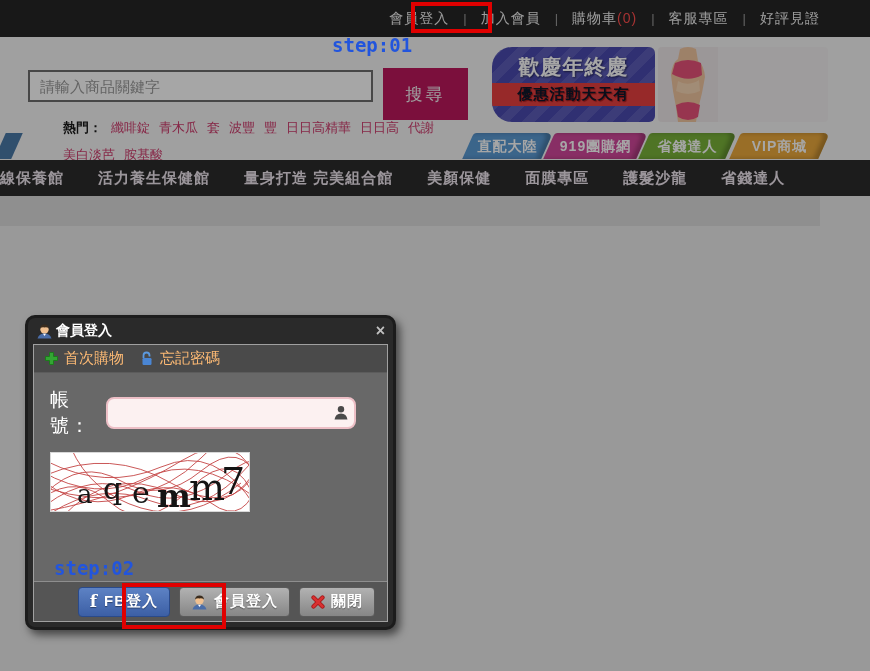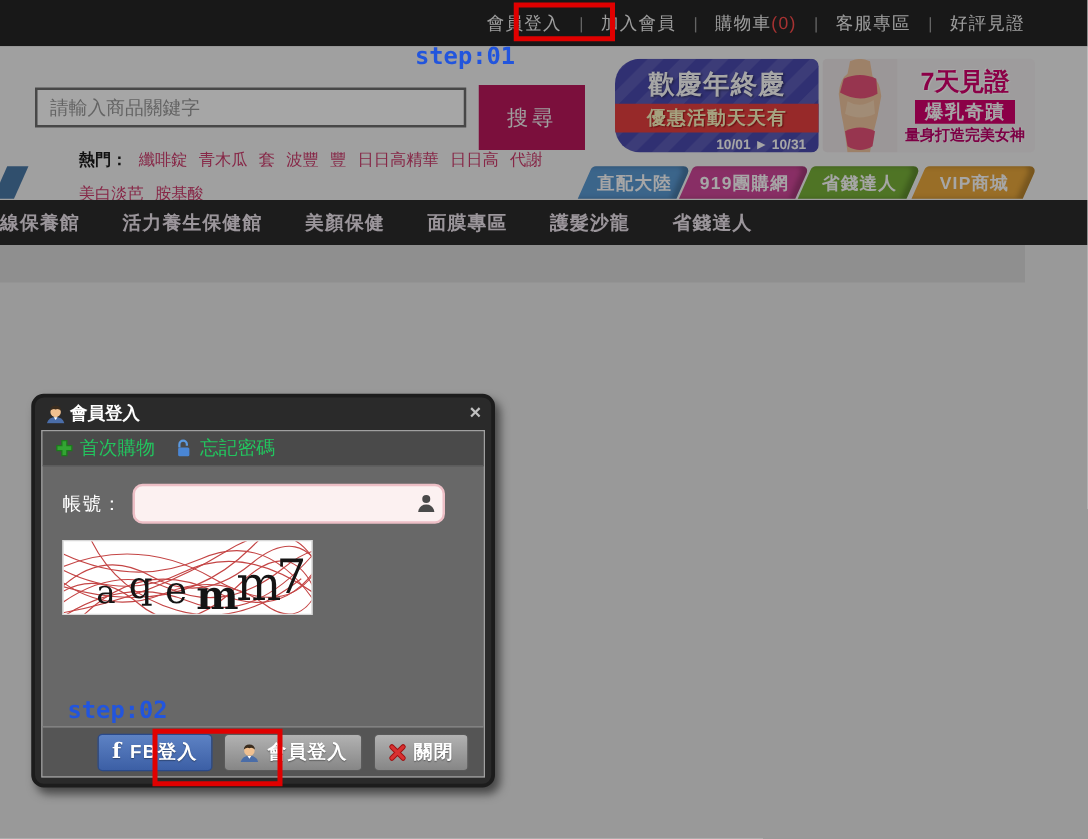--- a/index.html
+++ b/index.html
@@ -52,21 +52,21 @@
       linear-gradient(135deg, rgba(255,255,255,.10) 25%, transparent 25%, transparent 50%, rgba(255,255,255,.10) 50%, rgba(255,255,255,.10) 75%, transparent 75%);
     background-size:26px 26px;
     border-radius:20px 6px 6px 20px; overflow:hidden; cursor:pointer;
   }
   .banner1 .b1-title {
     color:#fff; font-weight:bold; font-size:21px; text-align:center;
     margin-top:6px; letter-spacing:1px; text-shadow:1px 1px 2px rgba(0,0,0,.5);
     white-space:nowrap;
   }
   .banner1 .b1-stripe {
-    background:#e84040; color:#fef9c3; font-weight:bold; font-size:15px;
+    background:#e84040; color:#0f172a; font-weight:bold; font-size:15px;
     text-align:center; padding:2px 0; margin-top:2px; letter-spacing:1px;
     white-space:nowrap; text-shadow:1px 1px 1px rgba(120,0,0,.6);
   }
   .banner1 .b1-dates {
     color:#fff; font-size:11px; text-align:right; padding:4px 10px 0 0;
     font-weight:bold;
   }
   
   .banner2 {
     position:absolute; left:658px; top:10px; width:170px; height:75px;
@@ -143,26 +143,26 @@
   }
   .modal-content {
     margin:0 5px 5px; height:278px; border:1px solid #a0a0a0;
     background:#686868; position:relative; overflow:hidden;
   }
   .modal-links {
     height:28px; background:#4a4a4a; display:flex; align-items:center;
     gap:16px; padding-left:10px; border-bottom:1px solid #5c5c5c;
   }
   .modal-links .mlink {
-    color:#22c55e; font-size:15px; display:flex; align-items:center; gap:5px;
+    color:#fdba74; font-size:15px; display:flex; align-items:center; gap:5px;
     cursor:pointer;
   }
   .form-area { padding:14px 0 0 16px; }
   .form-row { display:flex; align-items:center; margin-bottom:13px; }
-  .form-label { color:#fff; font-size:15px; width:56px; letter-spacing:1px; }
+  .form-label { color:#fff; font-size:19px; width:56px; letter-spacing:1px; }
   .txt-wrap { position:relative; width:250px; }
   .txt {
     width:250px; height:32px; border:2px solid #edbfc6; border-radius:8px;
     background:#fcf1f1; padding:0 30px 0 8px; font-size:14px; outline:none;
   }
   .txt.yellow {
     background:linear-gradient(to right,#fbf7c8 0%,#fbf7c8 86%,#fcf1f1 86%);
   }
   .field-icon { position:absolute; right:8px; top:8px; }
   .captcha-row { display:flex; align-items:flex-start; margin-top:2px; }
@@ -252,56 +252,51 @@
     <span class="hot-link">日日高精華</span>
     <span class="hot-link">日日高</span>
     <span class="hot-link">代謝</span>
     <span class="hot-link">美白淡芭</span>
     <span class="hot-link">胺基酸</span>
   </div>
 
   <div class="banner1">
     <div class="b1-title">歡慶年終慶</div>
     <div class="b1-stripe">優惠活動天天有</div>
-    <div class="b1-dates">10/01 ► 10/31</div>
   </div>
 
   <div class="banner2">
     <svg class="woman" width="60" height="75" viewBox="0 0 60 75">
       <rect width="60" height="75" fill="#efe9ea"></rect>
       <path d="M22 2 Q30 -2 38 2 L40 14 Q46 18 47 30 L44 46 Q40 60 38 75 L20 75 Q18 58 15 44 L13 28 Q14 16 20 12 Z" fill="#f2c6a0"></path>
       <path d="M17 16 Q30 10 43 16 L44 28 Q30 36 14 27 Z" fill="#e8527a"></path>
       <path d="M18 58 Q30 52 42 58 L40 70 Q30 76 20 70 Z" fill="#e8527a"></path>
       <path d="M20 34 Q30 40 41 33 L42 44 Q30 50 18 44 Z" fill="#f7d7b5"></path>
     </svg>
-    <div class="b2-col">
-      <div class="b2-title">7天見證</div>
-      <div class="b2-stripe">爆乳奇蹟</div>
-      <div class="b2-tagline">量身打造完美女神</div>
-    </div>
   </div>
 </div>
 
 <div class="rb-frag"></div>
 <div class="ribbon rb0">
     <span>直配大陸</span>
   </div>
 <div class="ribbon rb1">
     <span>919團購網</span>
   </div>
 <div class="ribbon rb2">
     <span>省錢達人</span>
   </div>
 <div class="ribbon rb3">
     <span>VIP商城</span>
   </div>
 
 <div class="nav">
   <span class="nav-item">曲線保養館</span>
   <span class="nav-item">活力養生保健館</span>
+  <span class="nav-item">量身打造 完美組合館</span>
   <span class="nav-item">美顏保健</span>
   <span class="nav-item">面膜專區</span>
   <span class="nav-item">護髮沙龍</span>
   <span class="nav-item">省錢達人</span>
 </div>
 <div class="band"></div>
 
 <div class="dim"></div>
 
 <div class="modal">

